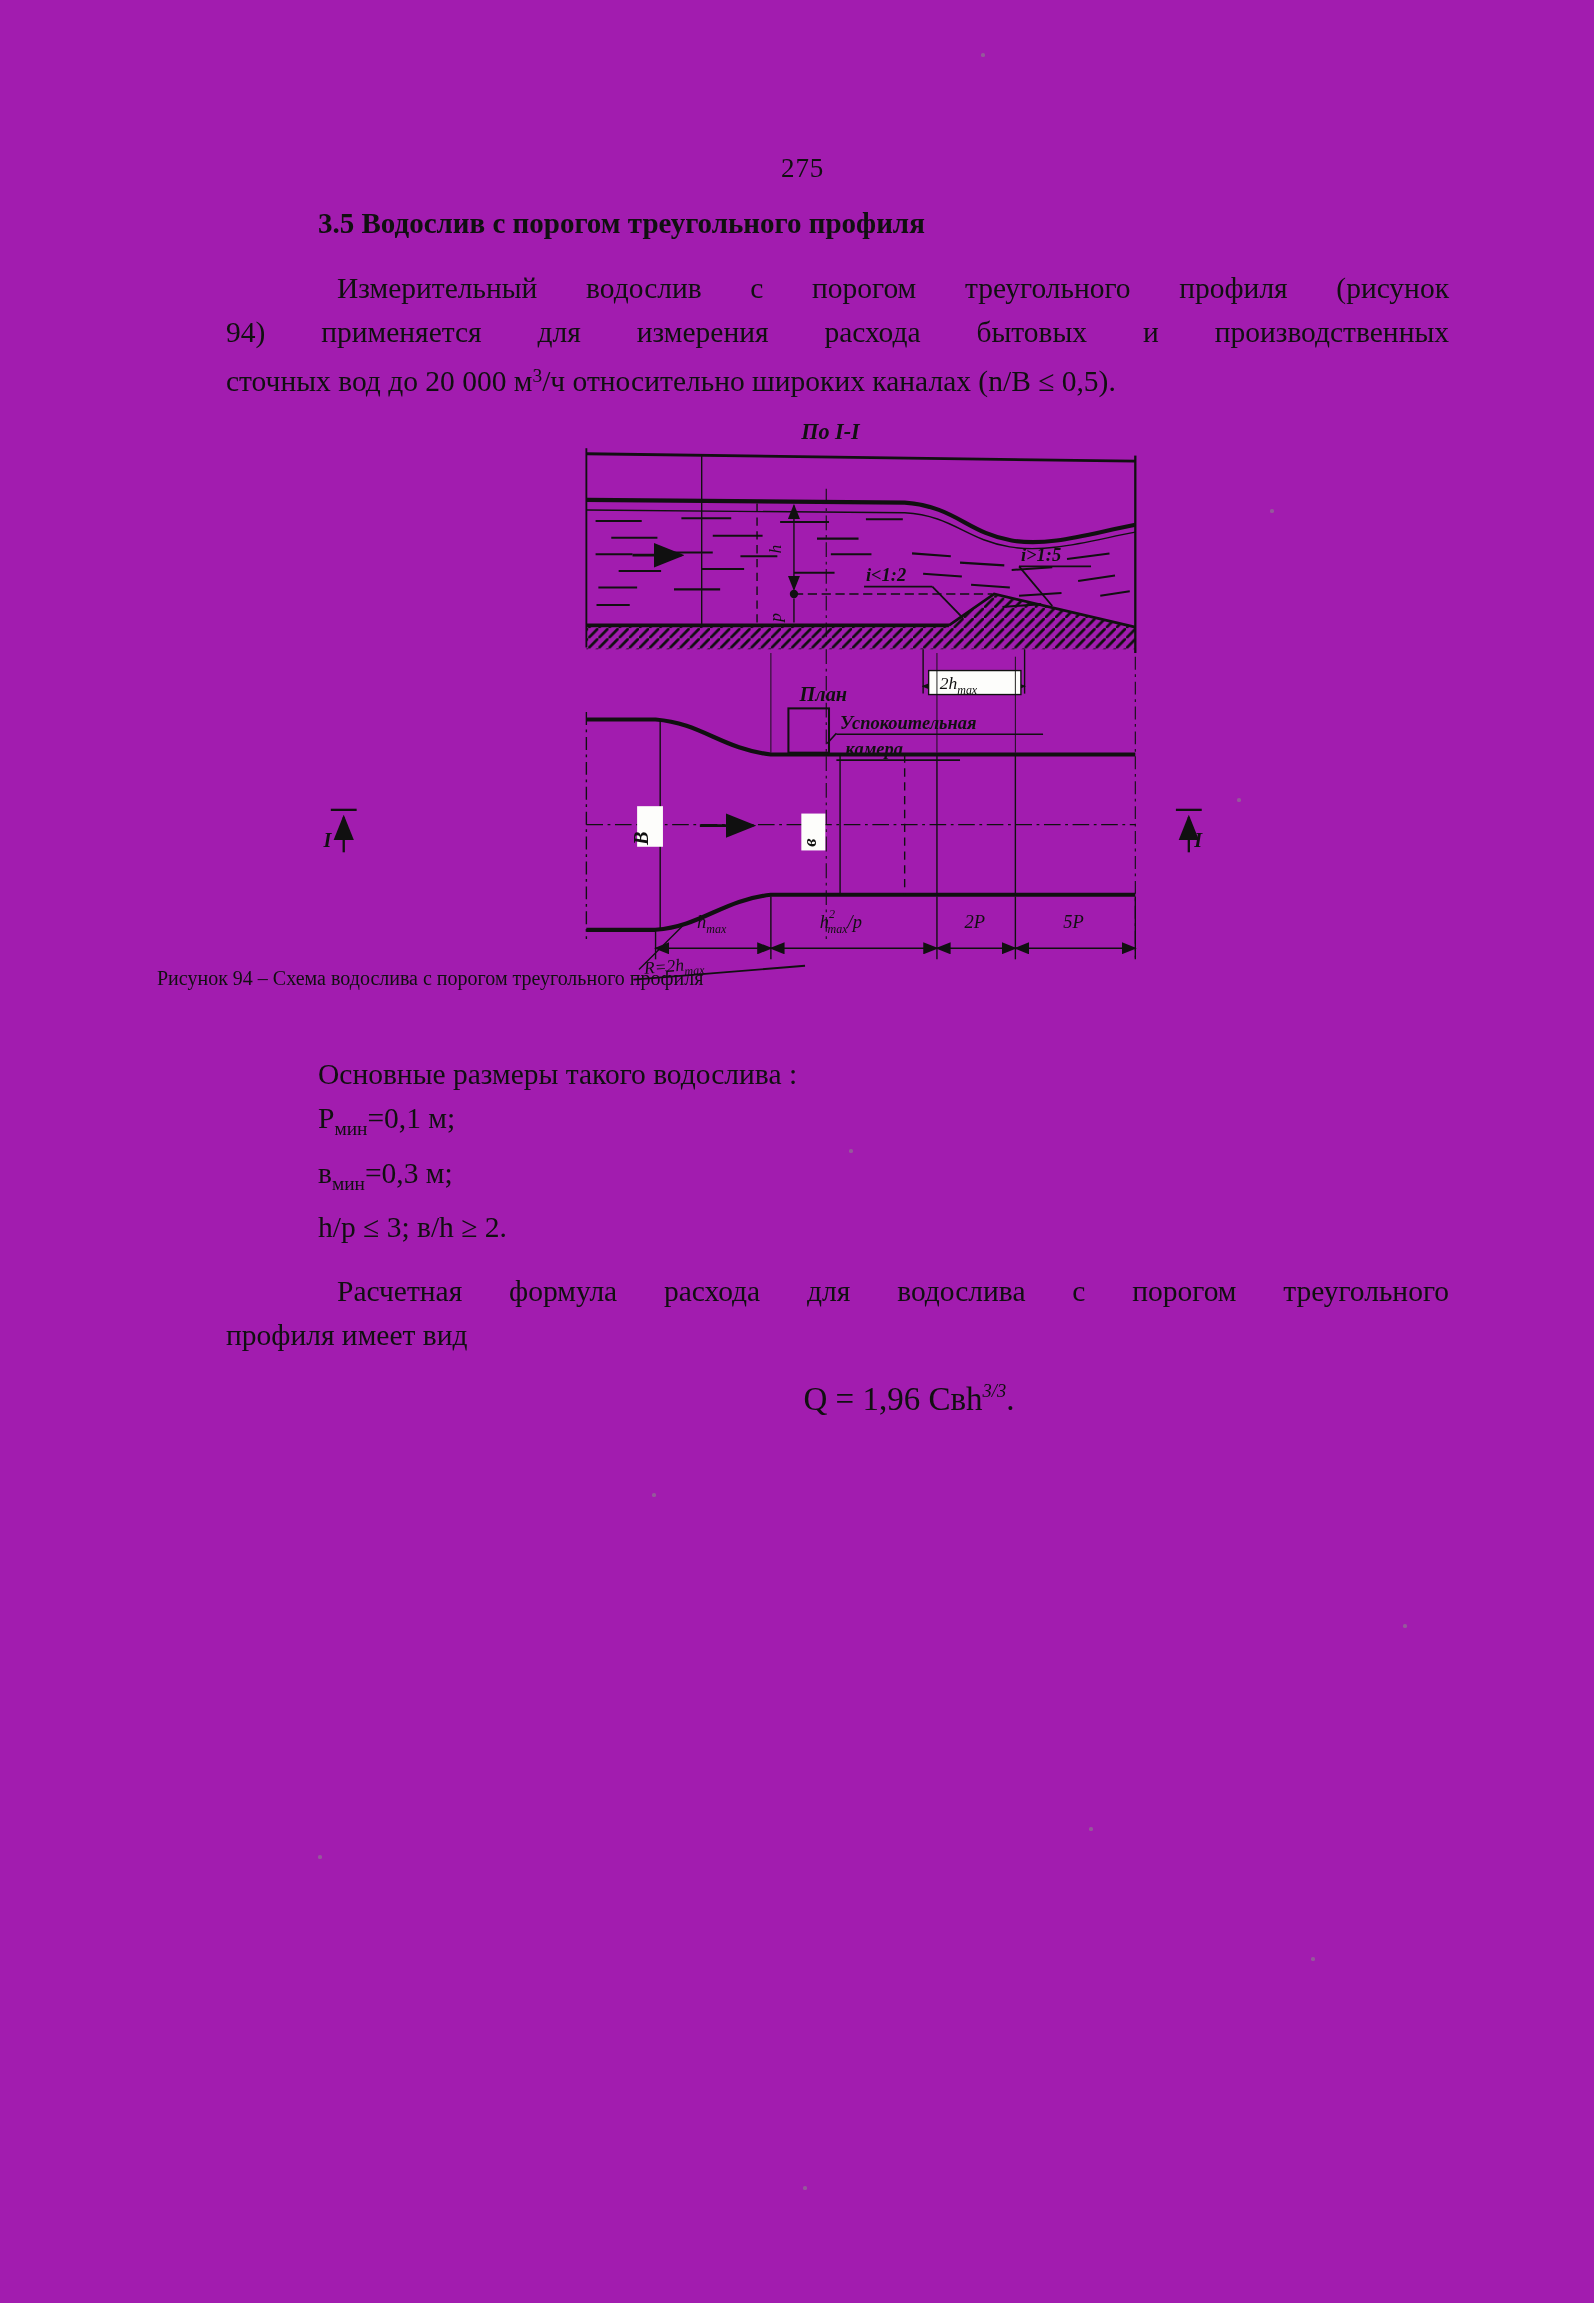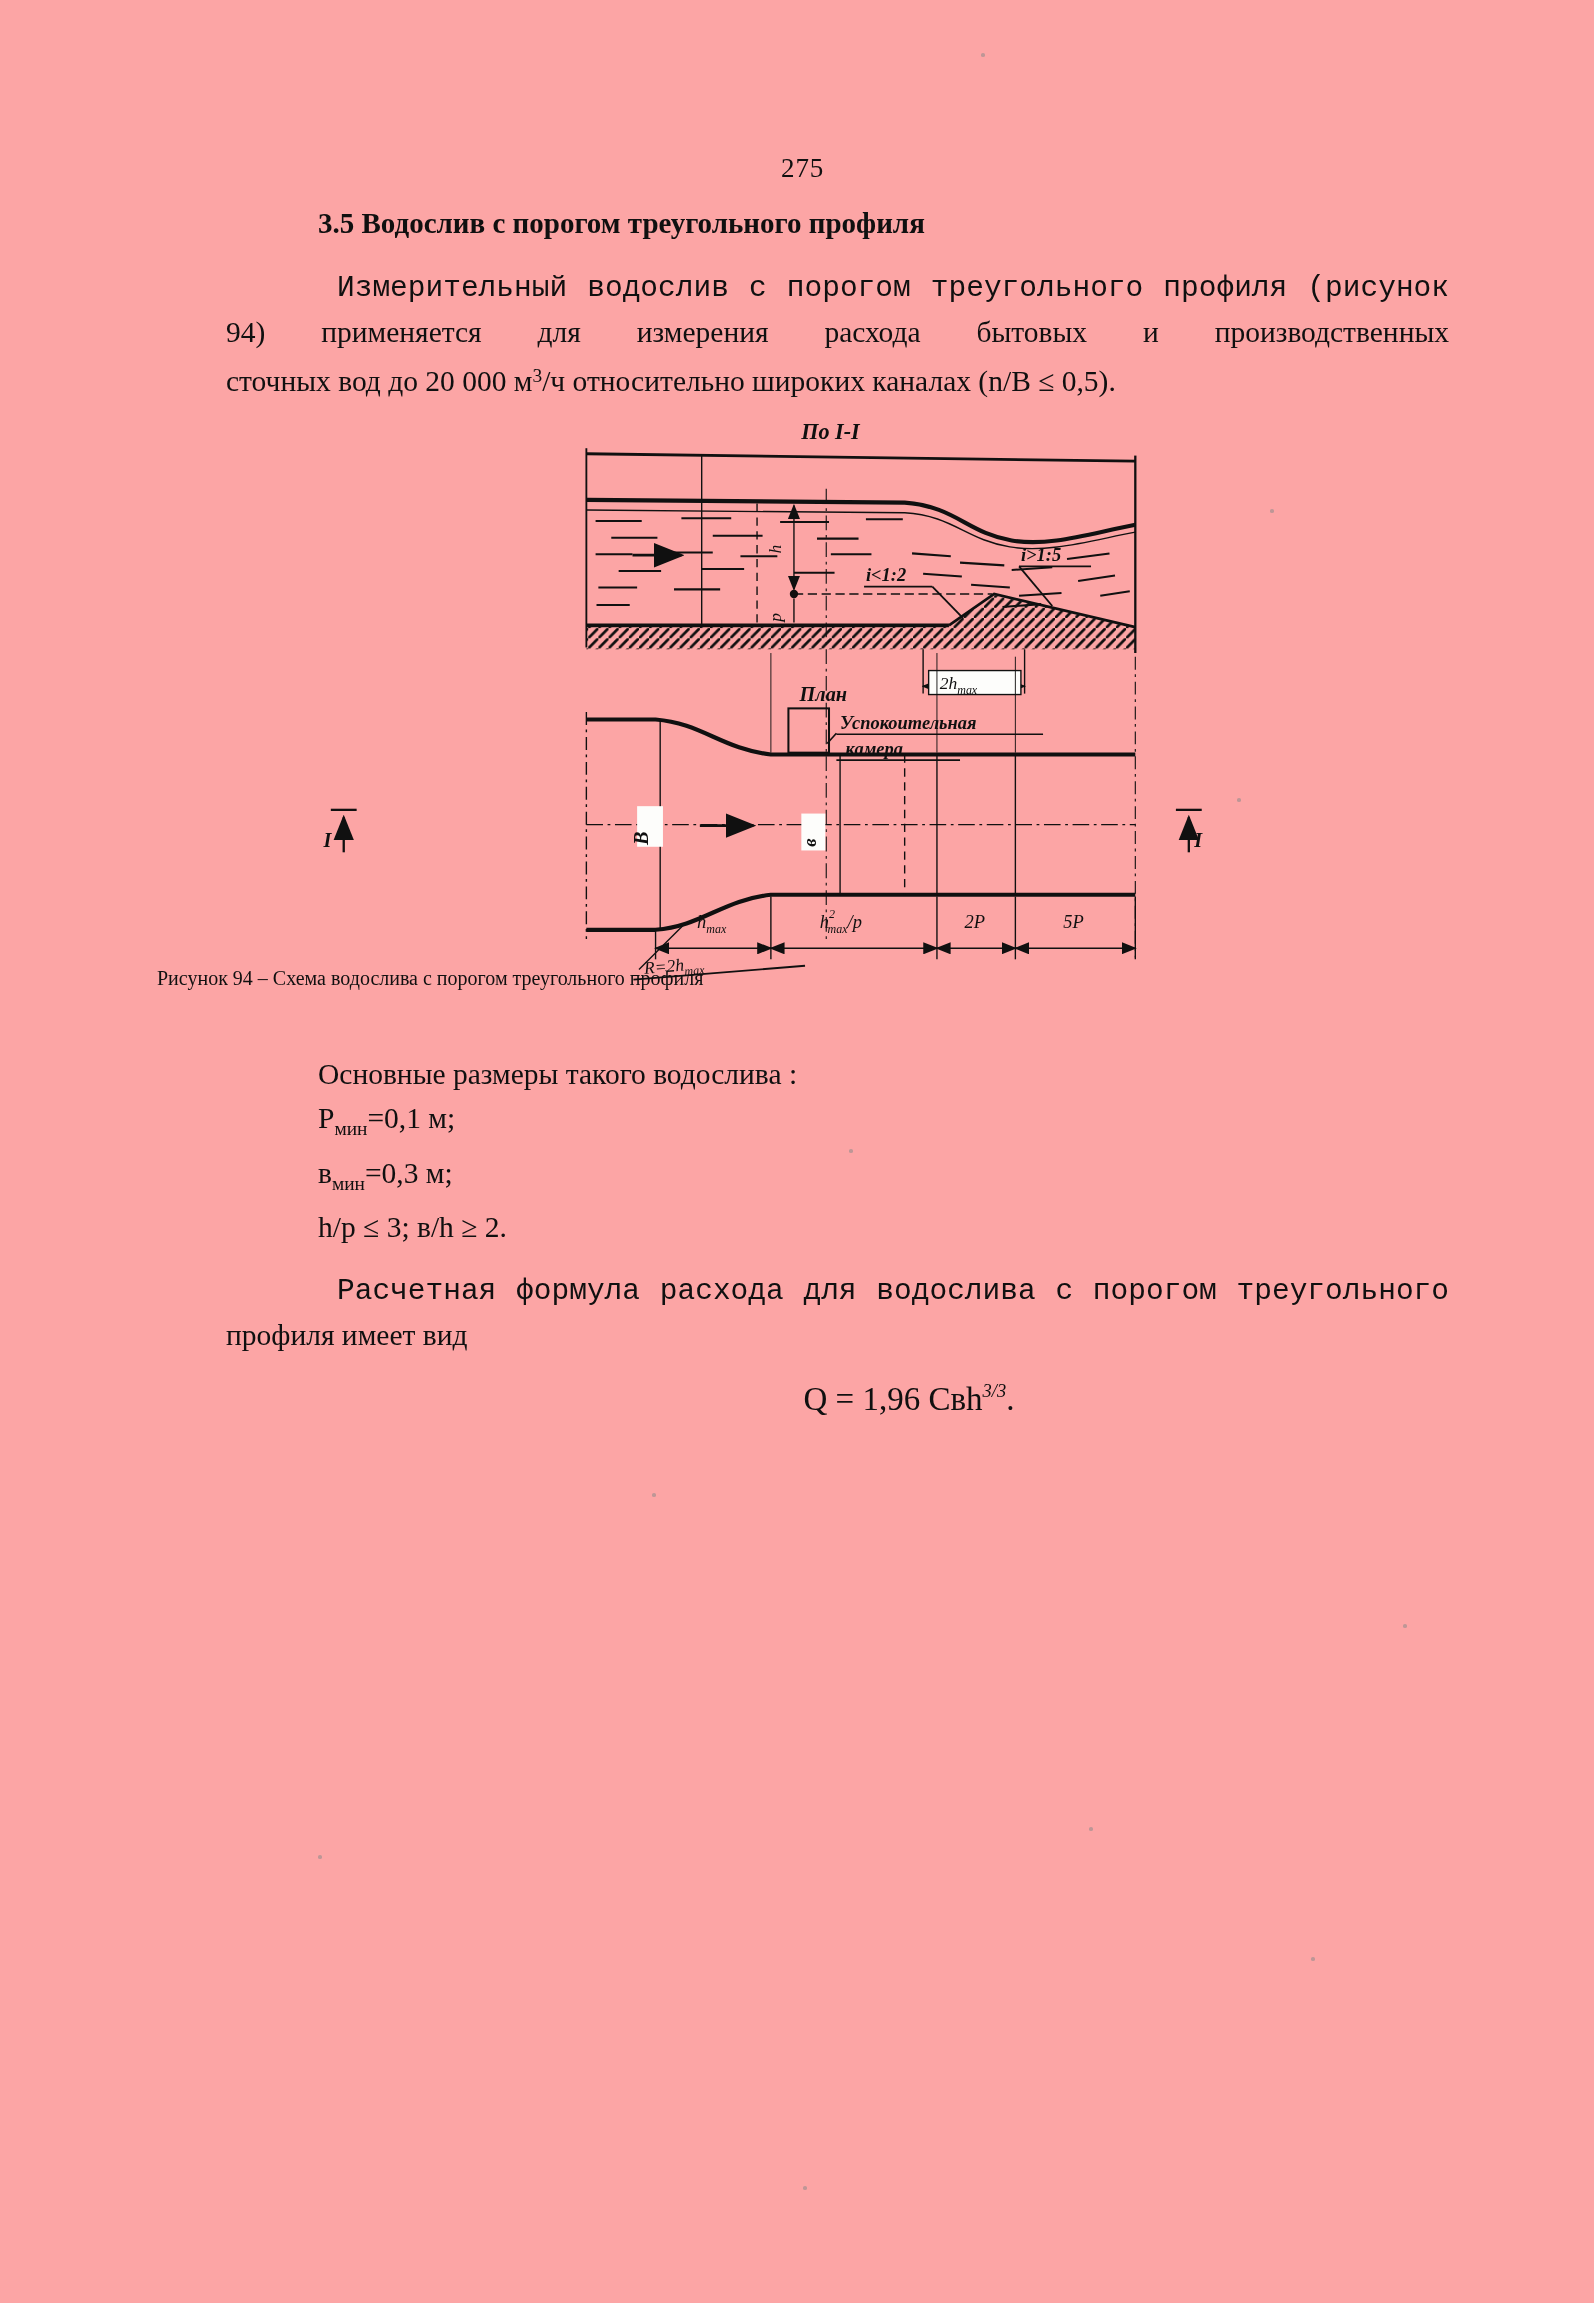--- a/index.html
+++ b/index.html
@@ -1,25 +1,25 @@
 <!DOCTYPE html>
 <html style="font-size:14.8px"><head>
 <meta charset="utf-8">
 <style>
   html,body{margin:0;padding:0;background:#888;}
-  .page{position:relative;width:1595px;height:2304px;margin:0 auto;background:#fca5a5;
+  .page{position:relative;width:1595px;height:2304px;margin:0 auto;background:#a21caf;
         font-family:"Liberation Serif",serif;color:#101010;overflow:hidden;}
   .abs{position:absolute;}
   .page-num{left:781px;top:153px;font-size:27px;letter-spacing:0.9px;}
   .heading{left:318px;top:207px;font-size:29px;font-weight:bold;margin:0;white-space:nowrap;}
   .para{left:226px;width:1223px;font-size:29.5px;line-height:44px;}
   .para1{top:266px;}
   .para2{top:1269px;}
   .jl{text-align:justify;text-align-last:justify;}
-  .ind{text-indent:111px;font-family:Liberation Mono, monospace;}
+  .ind{text-indent:111px;}
   .caption{left:157px;top:967px;font-size:20px;white-space:nowrap;}
   .sizes{left:318px;top:1052px;font-size:29.5px;line-height:44px;}
   .formula{left:226px;top:1381px;width:1223px;padding-left:143px;box-sizing:border-box;
            text-align:center;font-size:33px;}
   .formula .fsup{font-size:18.5px;vertical-align:13px;font-style:italic;}
   sup.s3{font-size:19.4px;vertical-align:9.2px;}
   sub.smin{font-size:19.4px;vertical-align:-6.5px;}
   svg.figure{left:314px;top:415px;}
   svg .ln{stroke:#101010;fill:none;}
   svg text{font-family:"Liberation Serif",serif;fill:#101010;}

